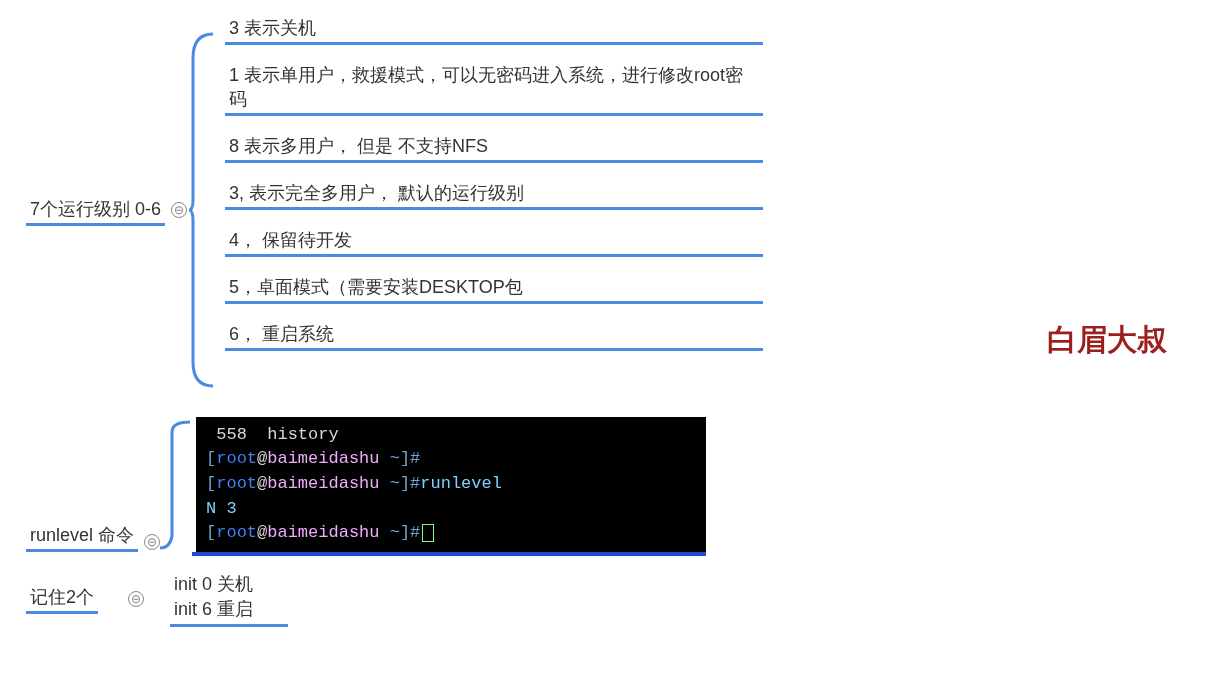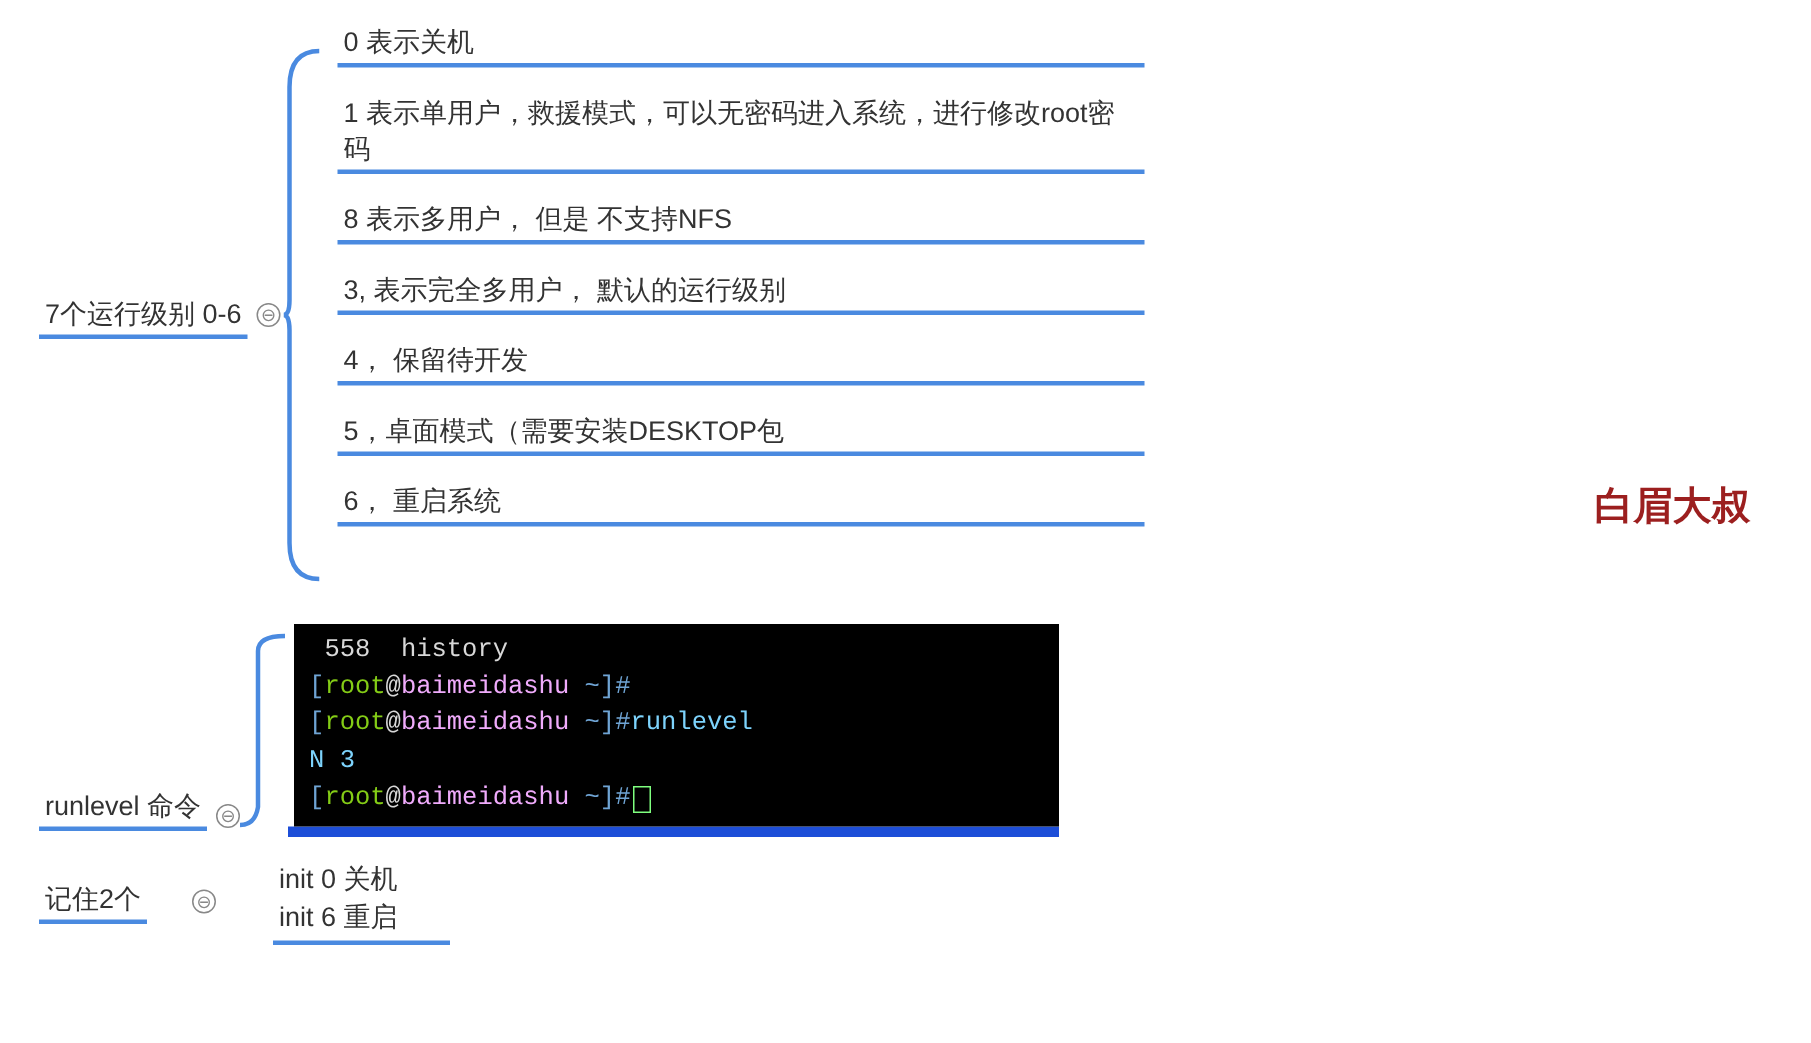--- a/index.html
+++ b/index.html
@@ -64,21 +64,21 @@
     background: #000000;
     color: #d8d8d8;
     font-family: Consolas, "Courier New", monospace;
     font-size: 17px;
     padding: 6px 10px;
     width: 490px;
     line-height: 1.45;
     margin-left: 4px;
   }
   .term-br   { color: #6fa4d4; }
-  .term-root { color: #84cc16; }
+  .term-root { color: #3b82f6; }
   .term-at   { color: #d8d8d8; }
   .term-host { color: #f0abfc; }
   .term-tilde{ color: #6fa4d4; }
   .term-white{ color: #7dd3fc; }
   .cursor {
     display:inline-block;
     width:10px;
     height:16px;
     border:1px solid #7fff7f;
     vertical-align: text-bottom;
@@ -90,59 +90,59 @@
     align-items: flex-end;
     margin-top: 6px;
   }
   #branch2 .col2 {
     display:flex;
     flex-direction:column;
     align-items:stretch;
     margin-left:2px;
   }
   #branch2 .term-wrap {
-    border-bottom: 7px solid #1d4ed8;
+    border-bottom: 4px solid #1d4ed8;
   }
   
   #branch3 {
     display:flex;
     align-items:center;
     margin-top: 14px;
     gap: 24px;
   }
   #branch3 .init-lines {
     border-bottom: 3px solid #4a8ae0;
     padding: 2px 4px 2px 4px;
-    margin-left:14px;
+    margin-left:2px;
     line-height:1.4;
     min-width:110px;
   }
   
   .watermark {
     position: absolute;
     right: 40px;
     top: 320px;
     color: #9c1f1f;
     font-weight: bold;
-    font-size: 26px;
+    font-size: 30px;
   }
 </style>
 </head>
 <body>
 
 <div id="branch1">
   <div class="left">
     <span class="topic">7个运行级别 0-6</span>
     <span class="toggler">⊖</span>
   </div>
   <svg class="svg-brace" viewBox="0 0 24 400" preserveAspectRatio="none">
     <path d="M24 24 Q4 24 4 48 L4 190 Q4 200 0 200 Q4 200 4 210 L4 352 Q4 376 24 376" fill="none" stroke="#4a8ae0" stroke-width="3"></path>
   </svg>
   <div class="sub-col">
-    <span class="topic">0 表示关机</span>
+    <span class="topic">3 表示关机</span>
     <span class="topic multi">1 表示单用户，救援模式，可以无密码进入系统，进行修改root密码</span>
     <span class="topic">8 表示多用户， 但是 不支持NFS</span>
     <span class="topic">3, 表示完全多用户， 默认的运行级别</span>
     <span class="topic">4， 保留待开发</span>
     <span class="topic">5，卓面模式（需要安装DESKTOP包</span>
     <span class="topic">6， 重启系统</span>
   </div>
 </div>
 
 <div id="branch2">

